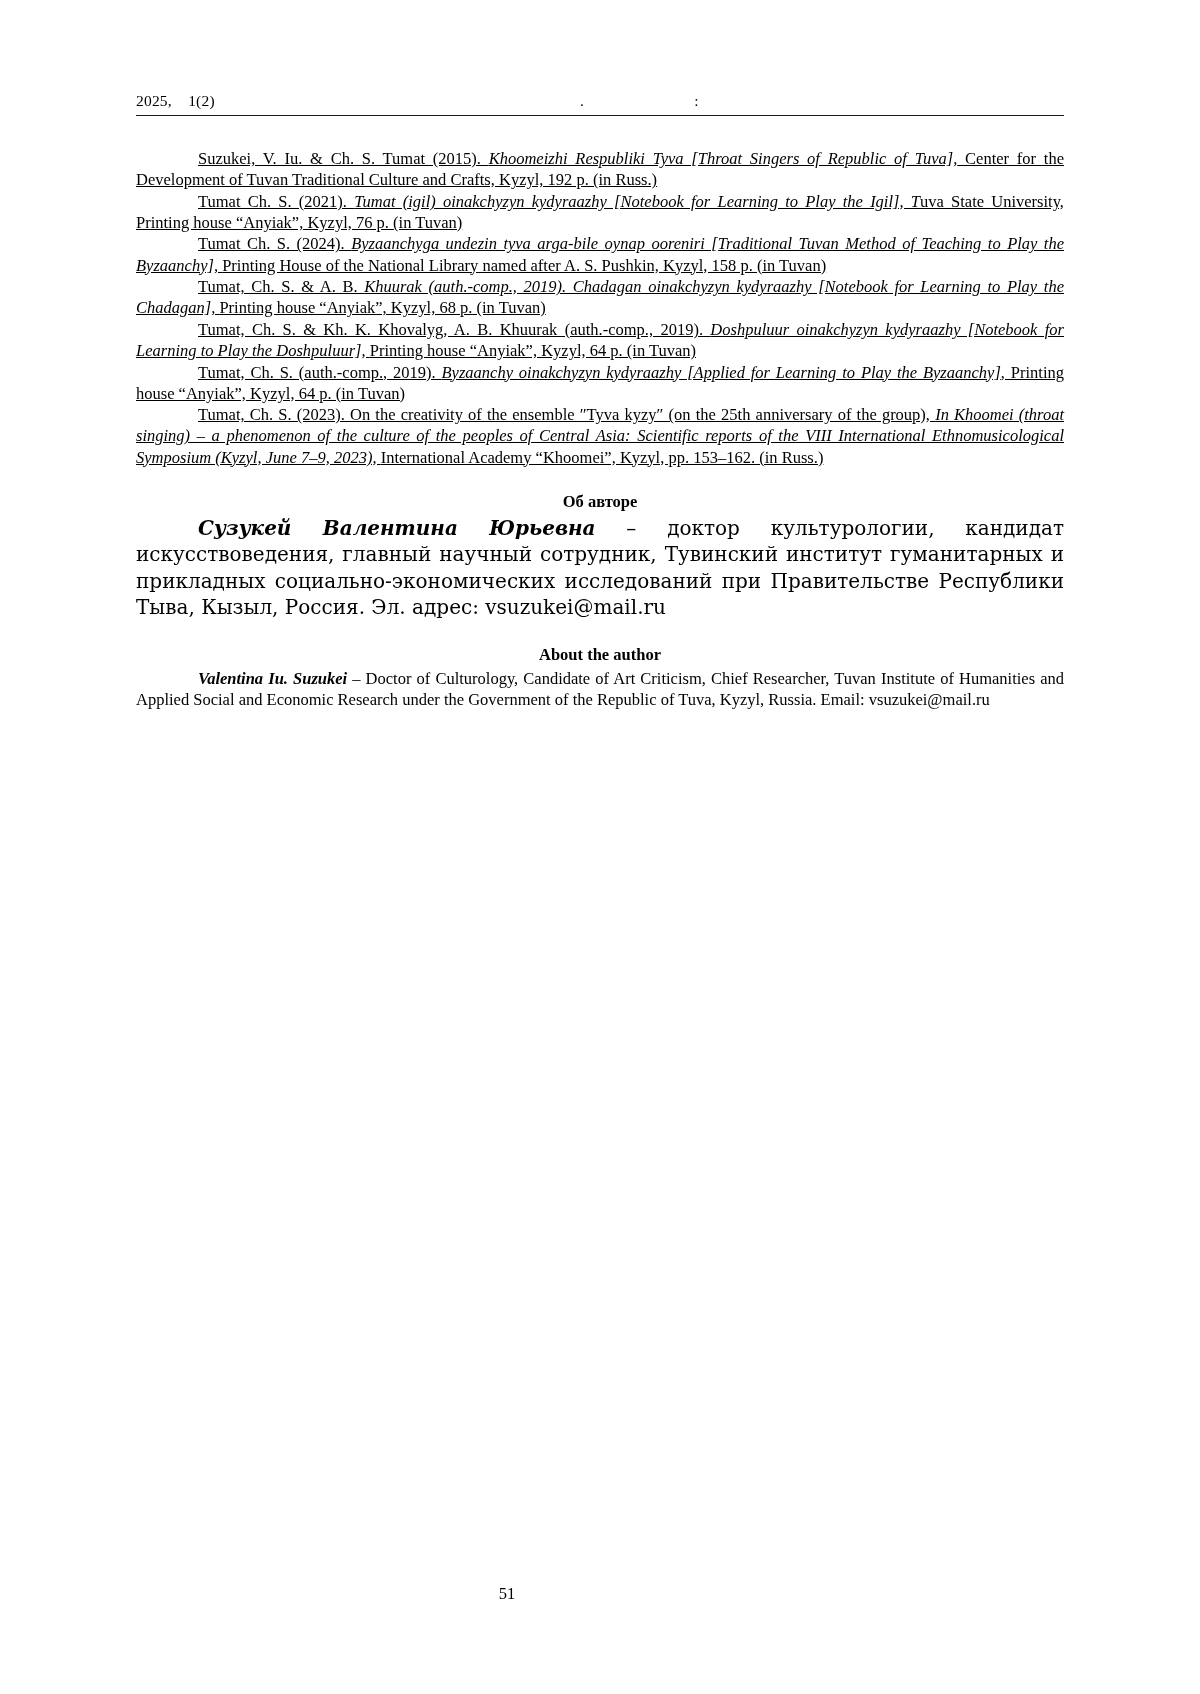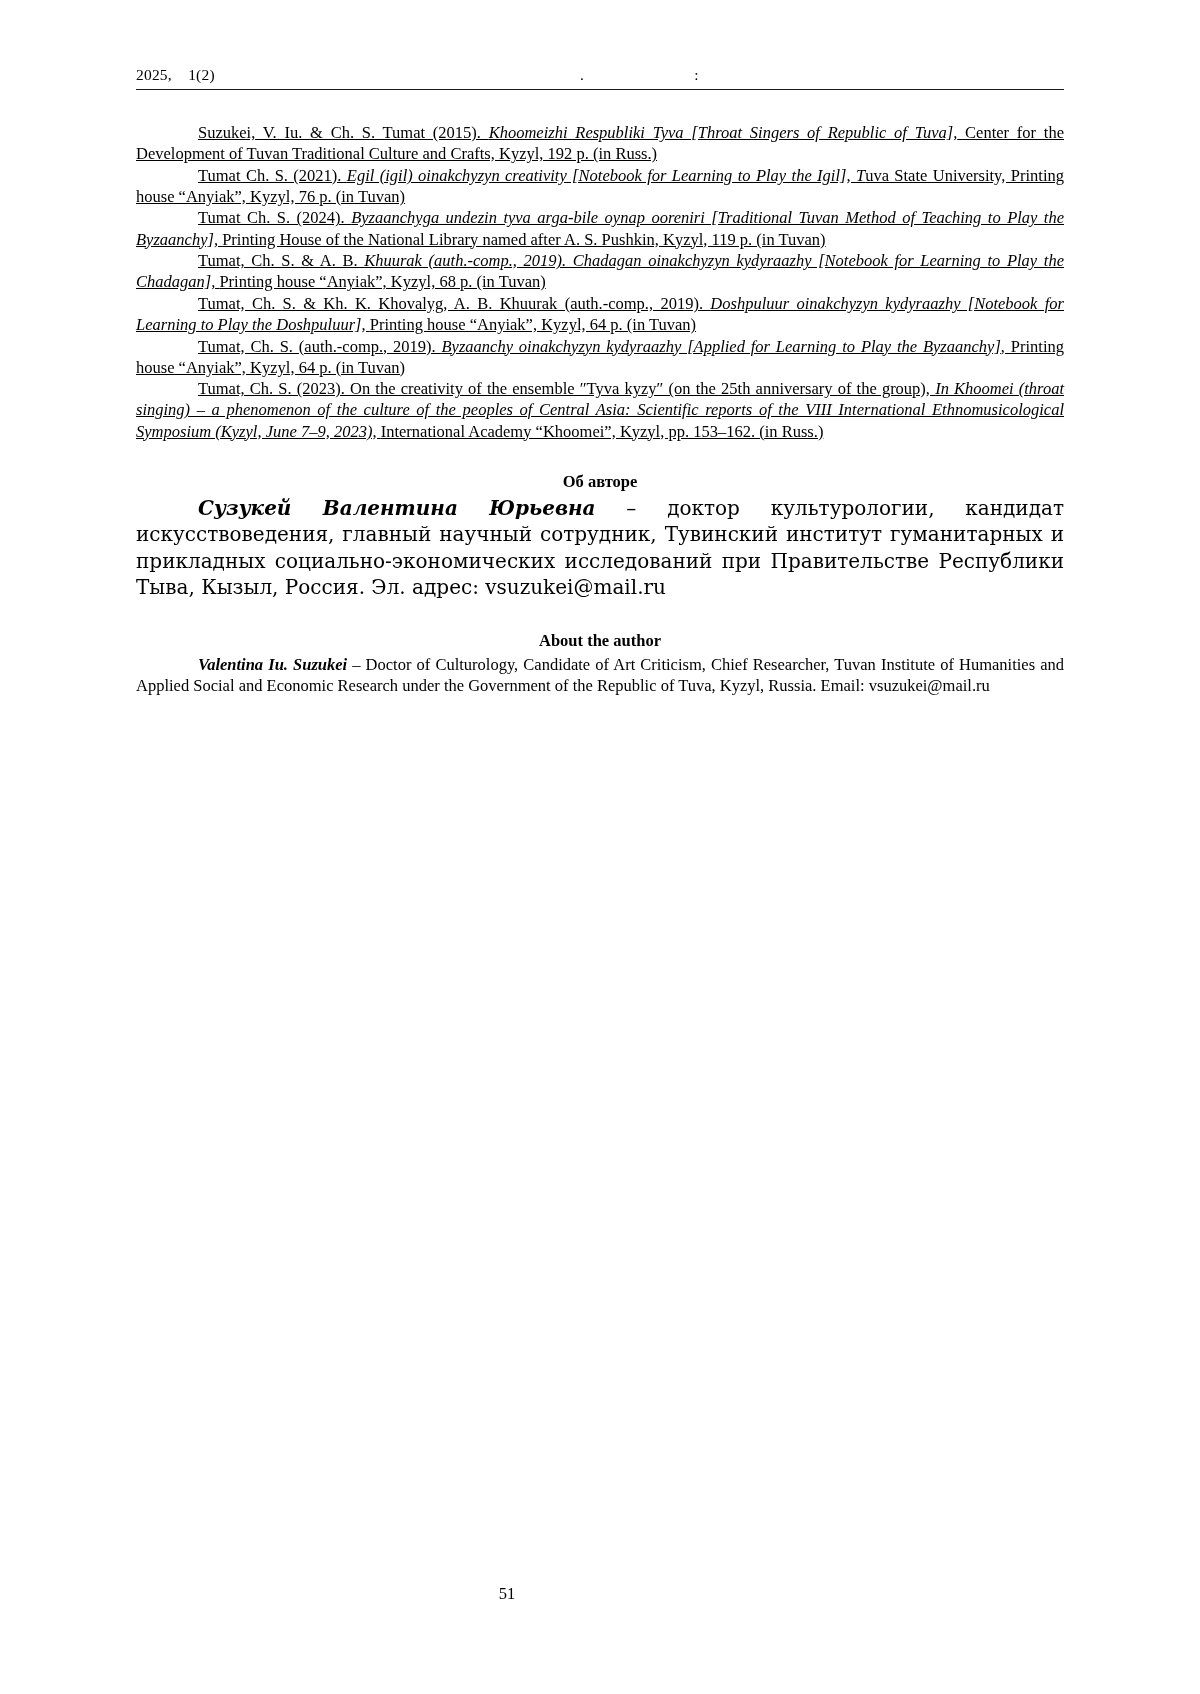--- a/index.html
+++ b/index.html
@@ -19,21 +19,21 @@
     width: 1200px;
     height: 1694px;
     box-sizing: border-box;
     padding: 0 136px;
   }
   .header {
     display: flex;
     align-items: baseline;
     justify-content: space-between;
     font-size: 15.5px;
-    padding-top: 66px;
+    padding-top: 92px;
     letter-spacing: 0.2px;
   }
   .header-left {
     white-space: pre;
   }
   .header-center {
     flex: 1;
     text-align: center;
     white-space: pre;
     font-size: 15.5px;
@@ -54,21 +54,21 @@
     margin: 0 0 0.5px 0;
     text-decoration: underline;
   }
   .ref i {
     font-style: italic;
   }
   .section-title {
     text-align: center;
     font-weight: bold;
     font-size: 16.5px;
-    margin-top: 30px;
+    margin-top: 24px;
     margin-bottom: 3px;
   }
   .about-block {
     font-size: 16.5px;
     line-height: 1.3;
     text-align: justify;
   }
   .about-block p {
     margin: 0;
     text-indent: 62px;
@@ -108,22 +108,22 @@
 <div class="page">
 
   <div class="header">
     <span class="header-left">2025,    1(2)</span>
     <span class="header-center">.                           :</span>
   </div>
   <div class="header-rule"></div>
 
   <div class="refs" id="refs-container">
       <p class="ref" id="ref-suzukei-tumat-2015"><span>Suzukei, V. Iu. &amp; Ch. S. Tumat (2015). </span><i>Khoomeizhi Respubliki Tyva [Throat Singers of Republic of Tuva],</i><span> Center for the Development of Tuvan Traditional Culture and Crafts, Kyzyl, 192 p. (in Russ.)</span></p>
-      <p class="ref" id="ref-tumat-2021"><span>Tumat Ch. S. (2021). </span><i>Egil (igil) oinakchyzyn creativity [Notebook for Learning to Play the Igil], T</i><span>uva State University, Printing house “Anyiak”, Kyzyl, 76 p. (in Tuvan)</span></p>
-      <p class="ref" id="ref-tumat-2024"><span>Tumat Ch. S. (2024). </span><i>Byzaanchyga undezin tyva arga-bile oynap ooreniri [Traditional Tuvan Method of Teaching to Play the Byzaanchy], </i><span>Printing House of the National Library named after A. S. Pushkin, Kyzyl, 119 p. (in Tuvan)</span></p>
+      <p class="ref" id="ref-tumat-2021"><span>Tumat Ch. S. (2021). </span><i>Tumat (igil) oinakchyzyn kydyraazhy [Notebook for Learning to Play the Igil], T</i><span>uva State University, Printing house “Anyiak”, Kyzyl, 76 p. (in Tuvan)</span></p>
+      <p class="ref" id="ref-tumat-2024"><span>Tumat Ch. S. (2024). </span><i>Byzaanchyga undezin tyva arga-bile oynap ooreniri [Traditional Tuvan Method of Teaching to Play the Byzaanchy], </i><span>Printing House of the National Library named after A. S. Pushkin, Kyzyl, 158 p. (in Tuvan)</span></p>
       <p class="ref" id="ref-tumat-khuurak-2019-chadagan"><span>Tumat, Ch. S. &amp; A. B. </span><i>Khuurak (auth.-comp., 2019). Chadagan oinakchyzyn kydyraazhy [Notebook for Learning to Play the Chadagan], </i><span>Printing house “Anyiak”, Kyzyl, 68 p. (in Tuvan)</span></p>
       <p class="ref" id="ref-tumat-khovalyg-khuurak-2019-doshpuluur"><span>Tumat, Ch. S. &amp; Kh. K. Khovalyg, A. B. Khuurak (auth.-comp., 2019). </span><i>Doshpuluur oinakchyzyn kydyraazhy [Notebook for Learning to Play the Doshpuluur], </i><span>Printing house “Anyiak”, Kyzyl, 64 p. (in Tuvan)</span></p>
       <p class="ref" id="ref-tumat-2019-byzaanchy"><span>Tumat, Ch. S. (auth.-comp., 2019). </span><i>Byzaanchy oinakchyzyn kydyraazhy [Applied for Learning to Play the Byzaanchy]</i><span>, Printing house “Anyiak”, Kyzyl, 64 p. (in Tuvan)</span></p>
       <p class="ref" id="ref-tumat-2023"><span>Tumat, Ch. S. (2023). On the creativity of the ensemble ″Tyva kyzy″ (on the 25th anniversary of the group), </span><i>In Khoomei (throat singing) – a phenomenon of the culture of the peoples of Central Asia: Scientific reports of the VIII International Ethnomusicological Symposium (Kyzyl, June 7–9, 2023), </i><span>International Academy “Khoomei”, Kyzyl, pp. 153–162. (in Russ.)</span></p>
     </div>
 
   <div class="section-title">Об авторе</div>
   <div class="about-block about-ru">
     <p>
       <span class="name">Сузукей Валентина Юрьевна</span><span> – доктор культурологии, кандидат искусствоведения, главный научный сотрудник, Тувинский институт гуманитарных и прикладных социально-экономических исследований при Правительстве Республики Тыва, Кызыл, Россия. Эл. адрес: vsuzukei@mail.ru</span>

